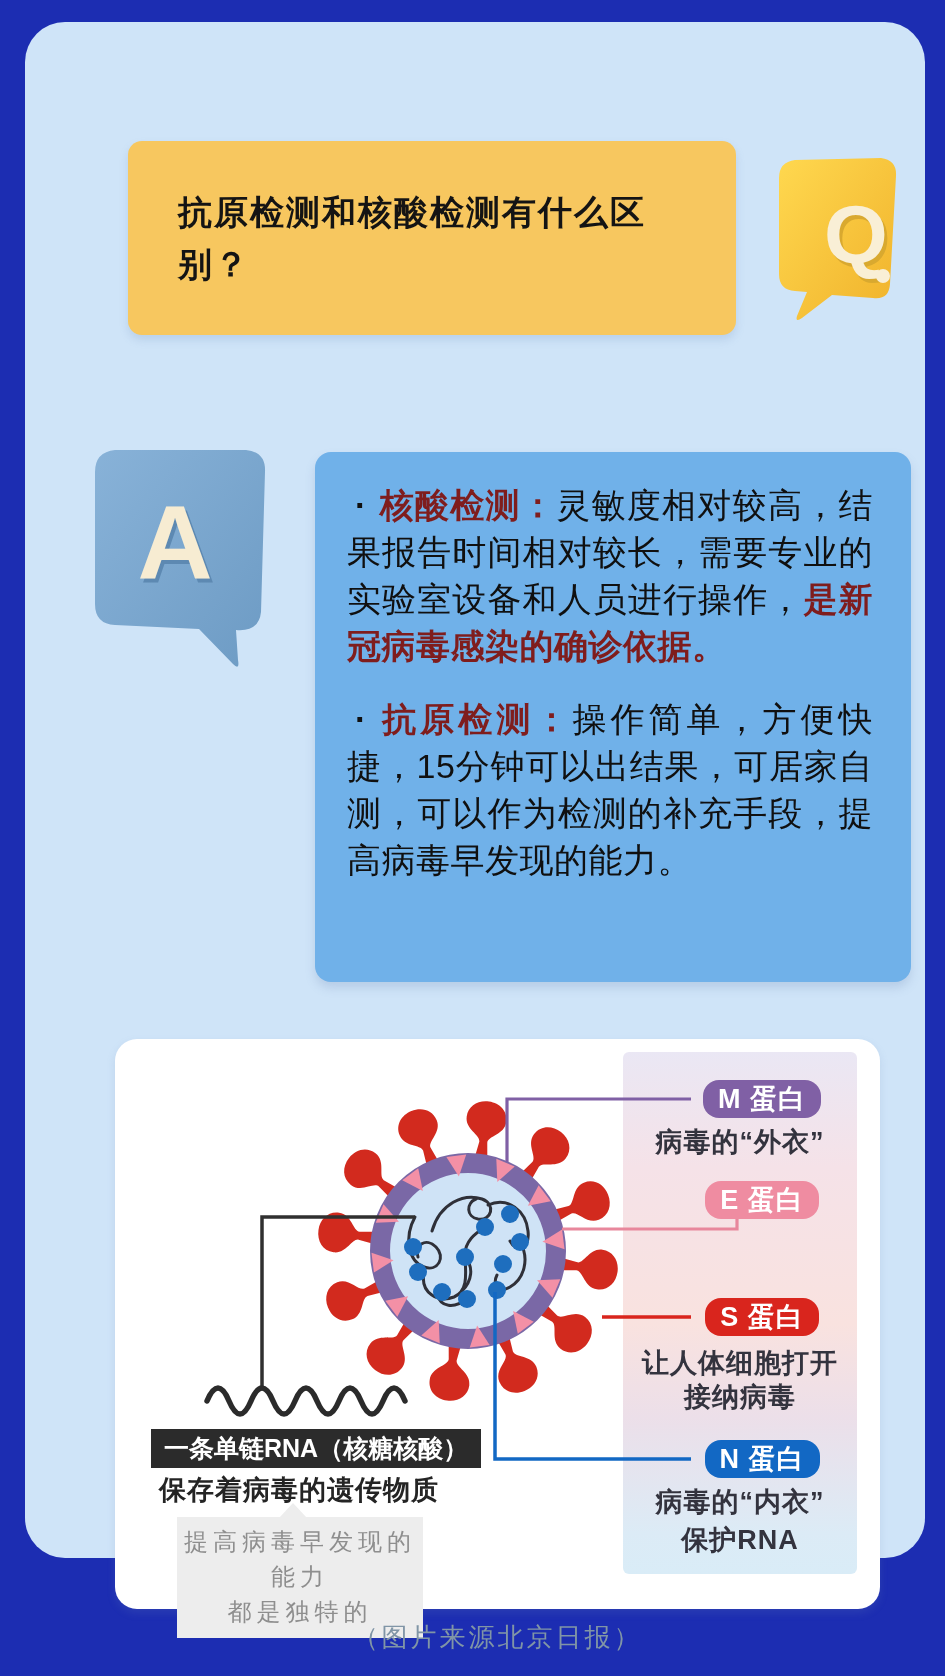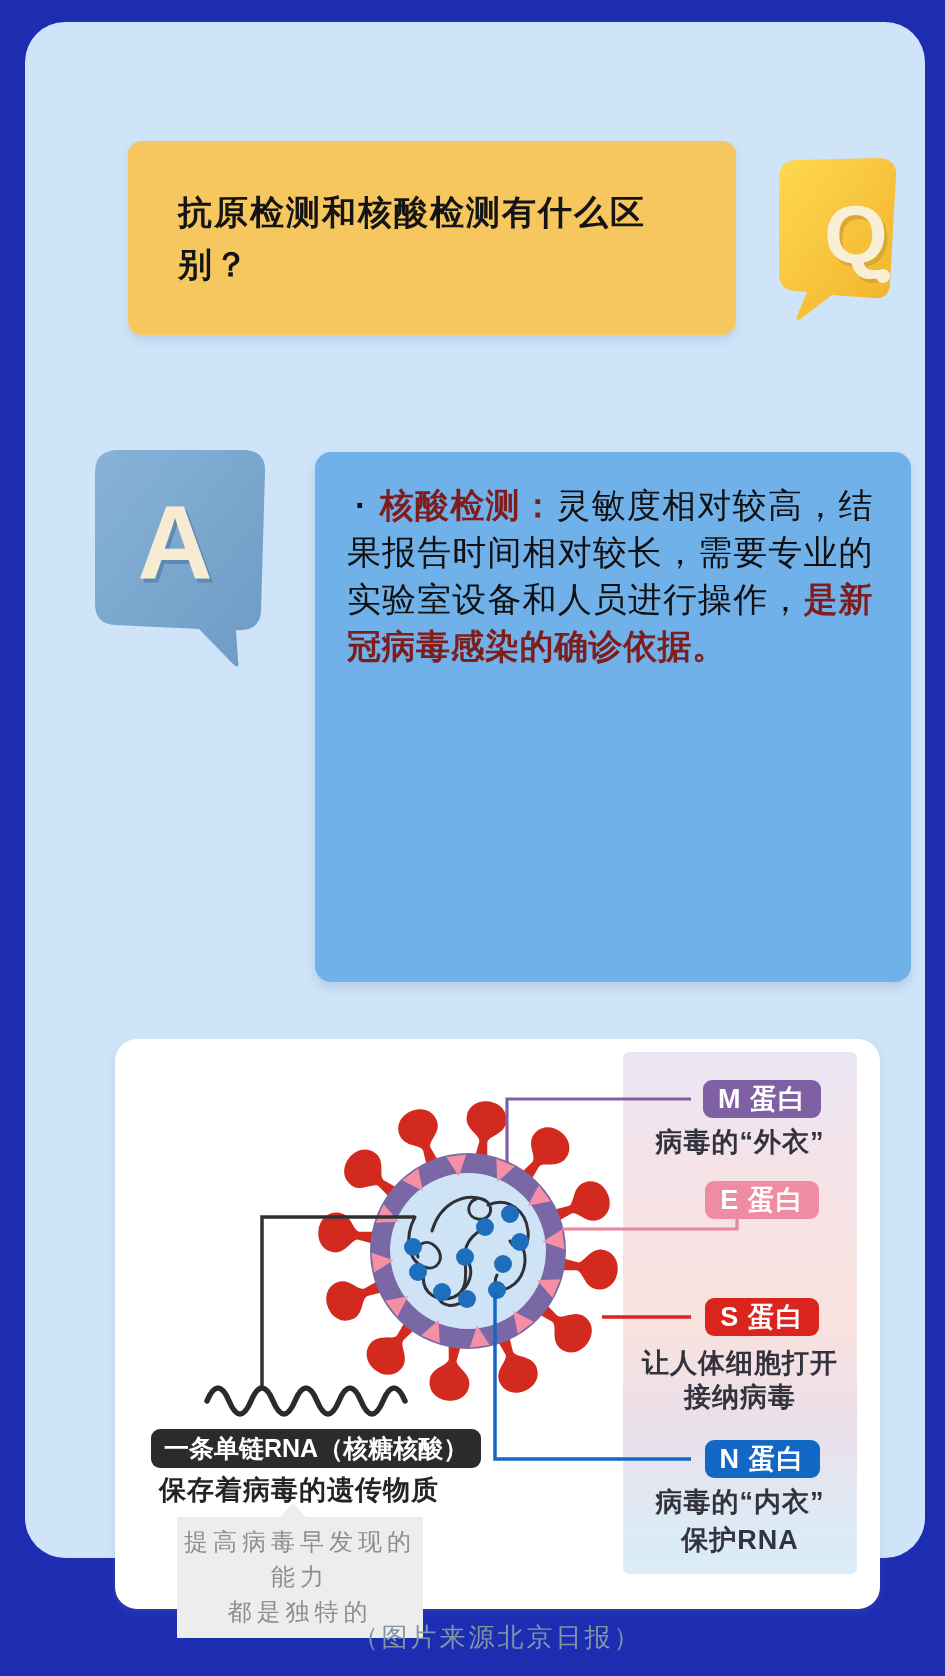--- a/index.html
+++ b/index.html
@@ -29,27 +29,27 @@
 
   
   .panel{position:absolute;left:90px;top:1017px;width:765px;height:570px;background:#ffffff;
          border-radius:22px;box-shadow:0 4px 8px rgba(110,140,185,.18);}
   .strip{position:absolute;left:508px;top:13px;width:234px;height:522px;border-radius:6px;
          background:linear-gradient(180deg,#eae7f4 0%,#f5e2e8 22%,#f9e2df 52%,#ecdfe9 70%,#dcebf6 92%,#d9ecf7 100%);}
   .art{position:absolute;left:0;top:0;width:765px;height:570px;}
 
   .pg{position:absolute;left:508px;width:234px;text-align:center;}
   .pg-m{top:41px;} .pg-e{top:142px;text-decoration:underline;} .pg-s{top:259px;} .pg-n{top:401px;}
-  .badge{display:inline-block;min-width:66px;padding:3px 15px;border-radius:9px;
+  .badge{display:inline-block;min-width:66px;padding:3px 15px;border-radius:16px;
          font-size:27px;font-weight:700;color:#ffffff;line-height:32px;letter-spacing:1px;margin-left:44px;}
   .desc{font-size:27px;font-weight:700;color:#33333e;line-height:34px;letter-spacing:1px;}
   .pg-m .desc{margin-top:7px;} .pg-s .desc1{margin-top:10px;} .pg-n .desc1{margin-top:7px;}
   .pg-n .desc2{margin-top:4px;text-align:center;}
 
-  .rna-badge{position:absolute;left:36px;top:390px;padding:3px 13px;border-radius:9px;
+  .rna-badge{position:absolute;left:36px;top:390px;padding:3px 13px;border-radius:0;
              font-size:25px;font-weight:700;color:#ffffff;letter-spacing:0;white-space:nowrap;}
   .rna-desc{position:absolute;left:36px;top:433px;width:296px;text-align:center;
             font-size:27px;font-weight:700;color:#242424;letter-spacing:1px;}
   .note{position:absolute;left:62px;top:478px;width:242px;padding:8px 2px;text-align:center;
         font-family:"Liberation Serif","DejaVu Serif",serif;
         font-size:24px;color:#8e8e8e;line-height:35px;letter-spacing:5px;}
   .note:before{content:"";position:absolute;left:102px;top:-14px;border-left:14px solid transparent;
         border-right:14px solid transparent;border-bottom:15px solid #ededed;}
 
   .caption{position:absolute;left:0;top:1598px;width:945px;text-align:center;
@@ -86,20 +86,23 @@
         </linearGradient>
       </defs>
       <path d="M 34 14 Q 14 16 14 36 L 14 168 Q 14 188 34 189 L 118 193 L 152 228 Q 159 235 157 224 L 155 194 Q 178 196 180 176 L 184 36 Q 185 16 165 14 Z" fill="url(#ag)"></path>
       <text x="94" y="142" text-anchor="middle" font-size="104" font-weight="800" fill="#5d89b2" dx="3" dy="4">A</text>
       <text x="94" y="142" text-anchor="middle" font-size="104" font-weight="800" fill="#f7ecd2">A</text>
     </svg>
 
     <div class="a-card" style="background-color: rgb(112, 177, 233);">
       <p class="para">
         <span class="bullet">·</span><b>核酸检测：</b><span>灵敏度相对较高，结果报告时间相对较长，需要专业的实验室设备和人员进行操作，</span><b>是新冠病毒感染的确诊依据。</b>
+      </p>
+      <p class="para">
+        <span class="bullet">·</span><b>抗原检测：</b><span>操作简单，方便快捷，15分钟可以出结果，可居家自测，可以作为检测的补充手段，提高病毒早发现的能力。</span>
       </p>
     </div>
 
     <div class="panel">
       <div class="strip"></div>
 
       <svg class="art" viewBox="0 0 765 570">
         <defs>
           <path id="spk" d="M -6 -96 L -4 -110 C -4 -117 -20 -120 -20 -133 C -20 -144 -11 -151 0 -151 C 11 -151 20 -144 20 -133 C 20 -120 4 -117 4 -110 L 6 -96 Z" fill="#d22a1e"></path>
           <path id="tri" d="M -10 -96 L 10 -96 L 0 -75 Z" fill="#f390a6"></path>

